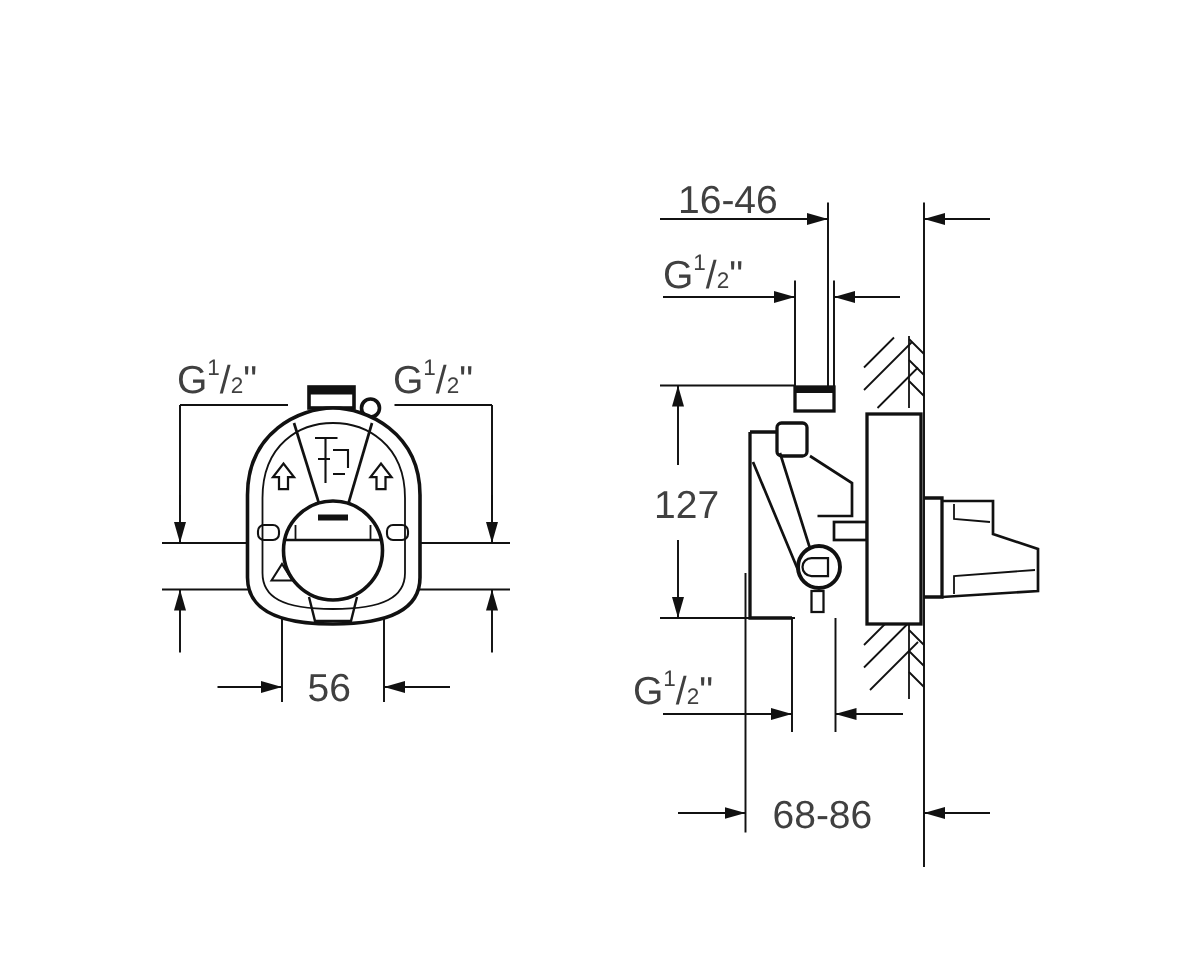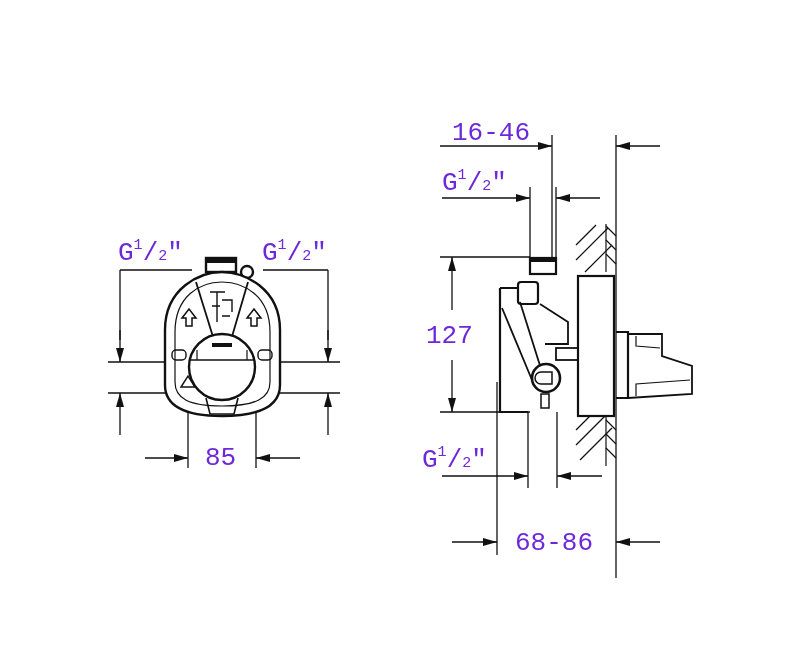--- a/index.html
+++ b/index.html
@@ -1,18 +1,18 @@
 <!DOCTYPE html>
 <html><head>
 <meta charset="utf-8">
 <style>
   html, body { margin:0; padding:0; background:#ffffff; }
   body { width:800px; height:650px; position:relative; overflow:hidden; font-family:"Liberation Sans", sans-serif; }
   svg { position:absolute; left:0; top:0; }
-  .lbl { position:absolute; color:#6d28d9; font-family:Liberation Mono, monospace; font-size:26px; line-height:1; white-space:nowrap; }
+  .lbl { position:absolute; color:#404040; font-family:Liberation Sans, sans-serif; font-size:26px; line-height:1; white-space:nowrap; }
   .lbl sup { font-size:15px; position:relative; top:-2px; vertical-align:top; }
   .lbl sub { font-size:15px; vertical-align:baseline; }
 </style>
 </head>
 <body>
 
 <svg width="800" height="650" viewBox="0 0 800 650" xmlns="http://www.w3.org/2000/svg">
   <defs>
     <marker id="ar" markerWidth="14" markerHeight="8" refX="14" refY="4" orient="auto" markerUnits="userSpaceOnUse">
       <path d="M0,0 L14,4 L0,8 z" fill="#111"></path>
@@ -122,23 +122,23 @@
     </g>
   </g>
 </svg>
 
 <div class="lbl" style="left:118px;top:240px;">
   <span>G</span><sup>1</sup>/<sub>2</sub><span>"</span>
 </div>
 <div class="lbl" style="left:262px;top:240px;">
   <span>G</span><sup>1</sup>/<sub>2</sub><span>"</span>
 </div>
-<div class="lbl" style="left:205px;top:445px;">85</div>
+<div class="lbl" style="left:205px;top:445px;">56</div>
 
 <div class="lbl" style="left:452px;top:120px;">16-46</div>
 <div class="lbl" style="left:442px;top:170px;">
   <span>G</span><sup>1</sup>/<sub>2</sub><span>"</span>
 </div>
-<div class="lbl" style="left:426px;top:323px;">127</div>
+<div class="lbl" style="left:436px;top:323px;">127</div>
 <div class="lbl" style="left:422px;top:447px;">
   <span>G</span><sup>1</sup>/<sub>2</sub><span>"</span>
 </div>
 <div class="lbl" style="left:515px;top:530px;">68-86</div>
 
 </body></html>

